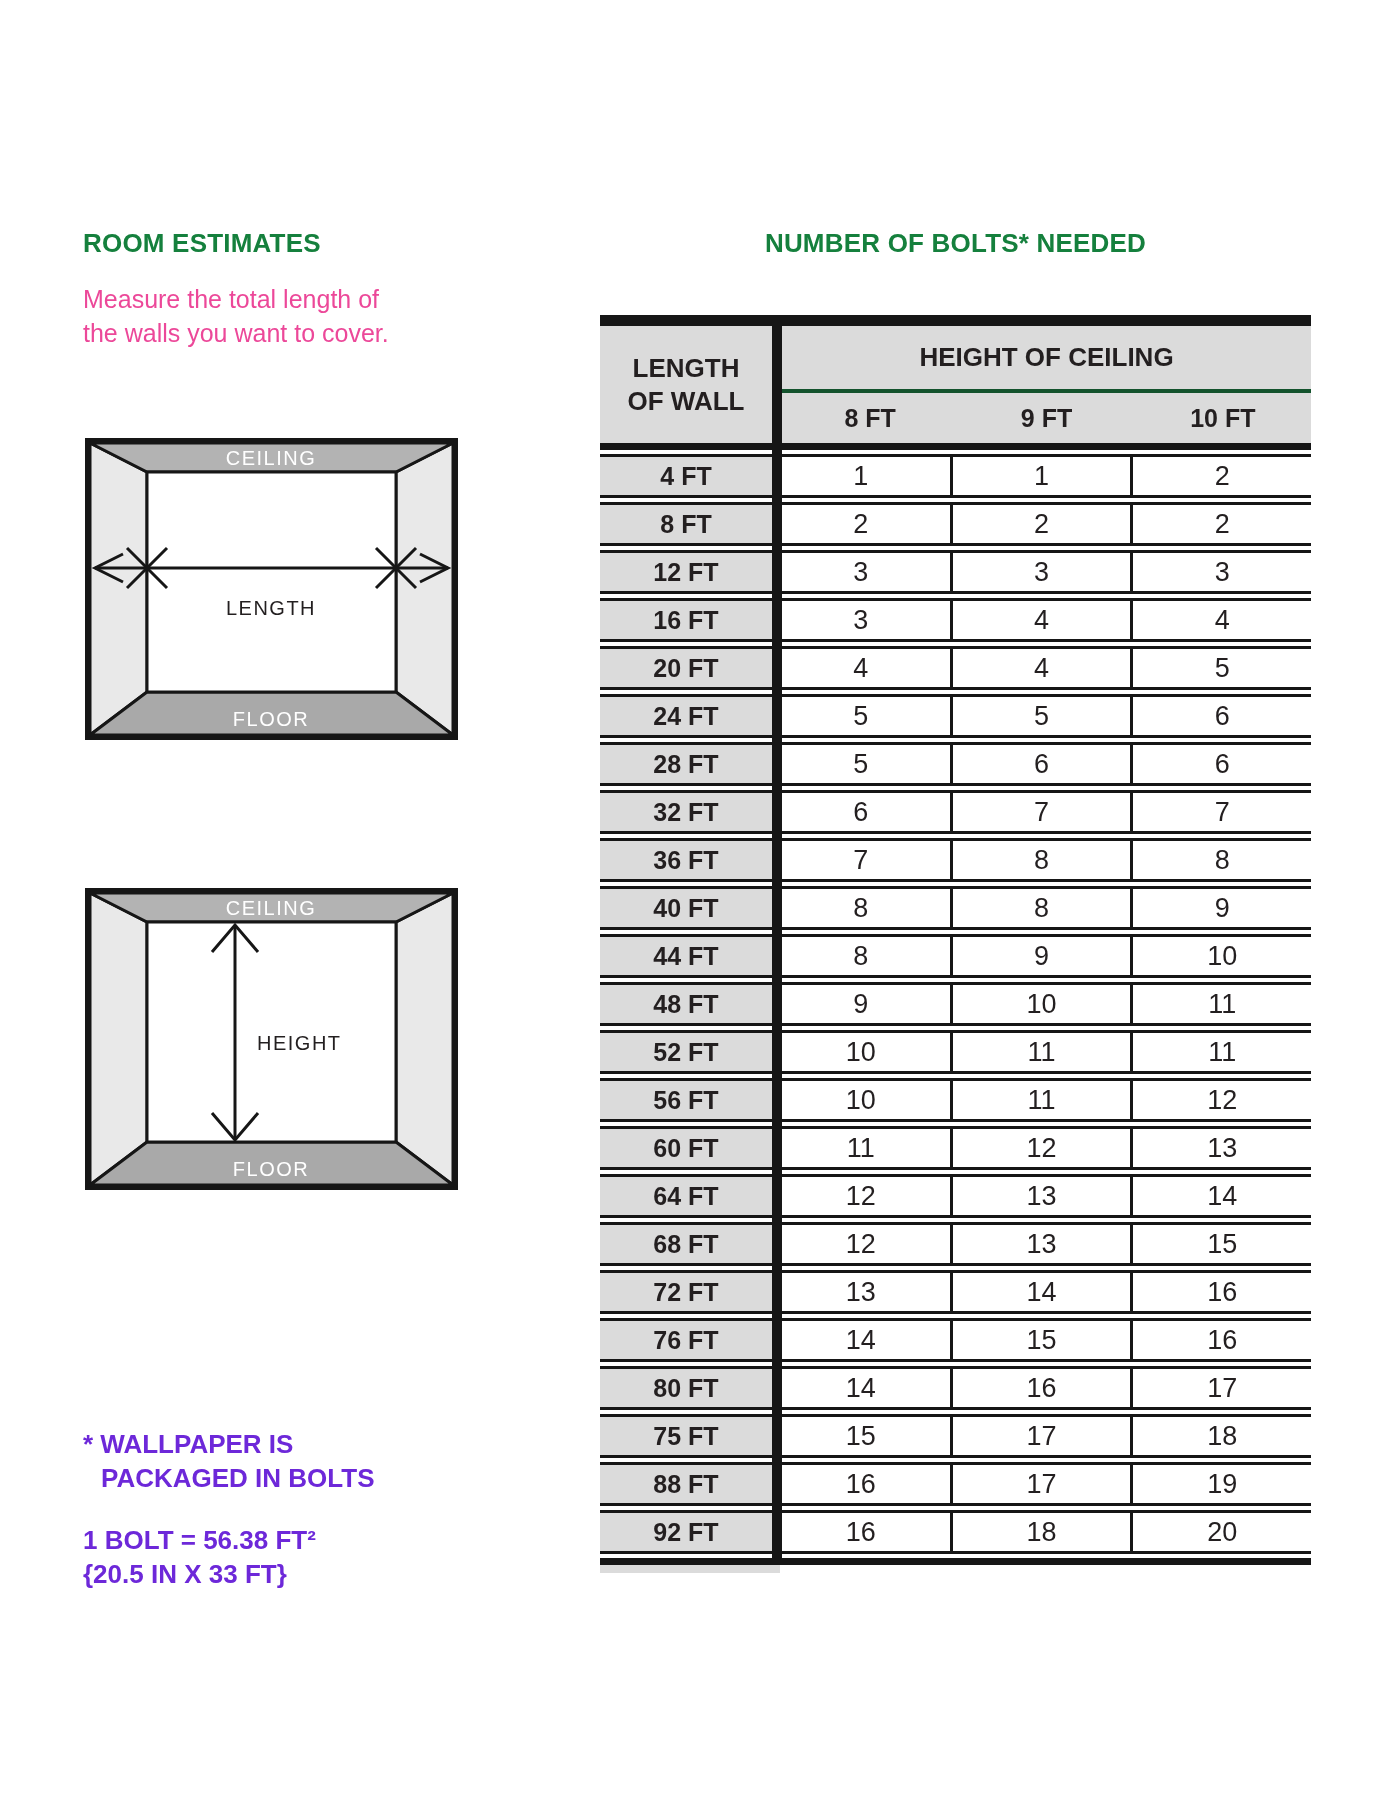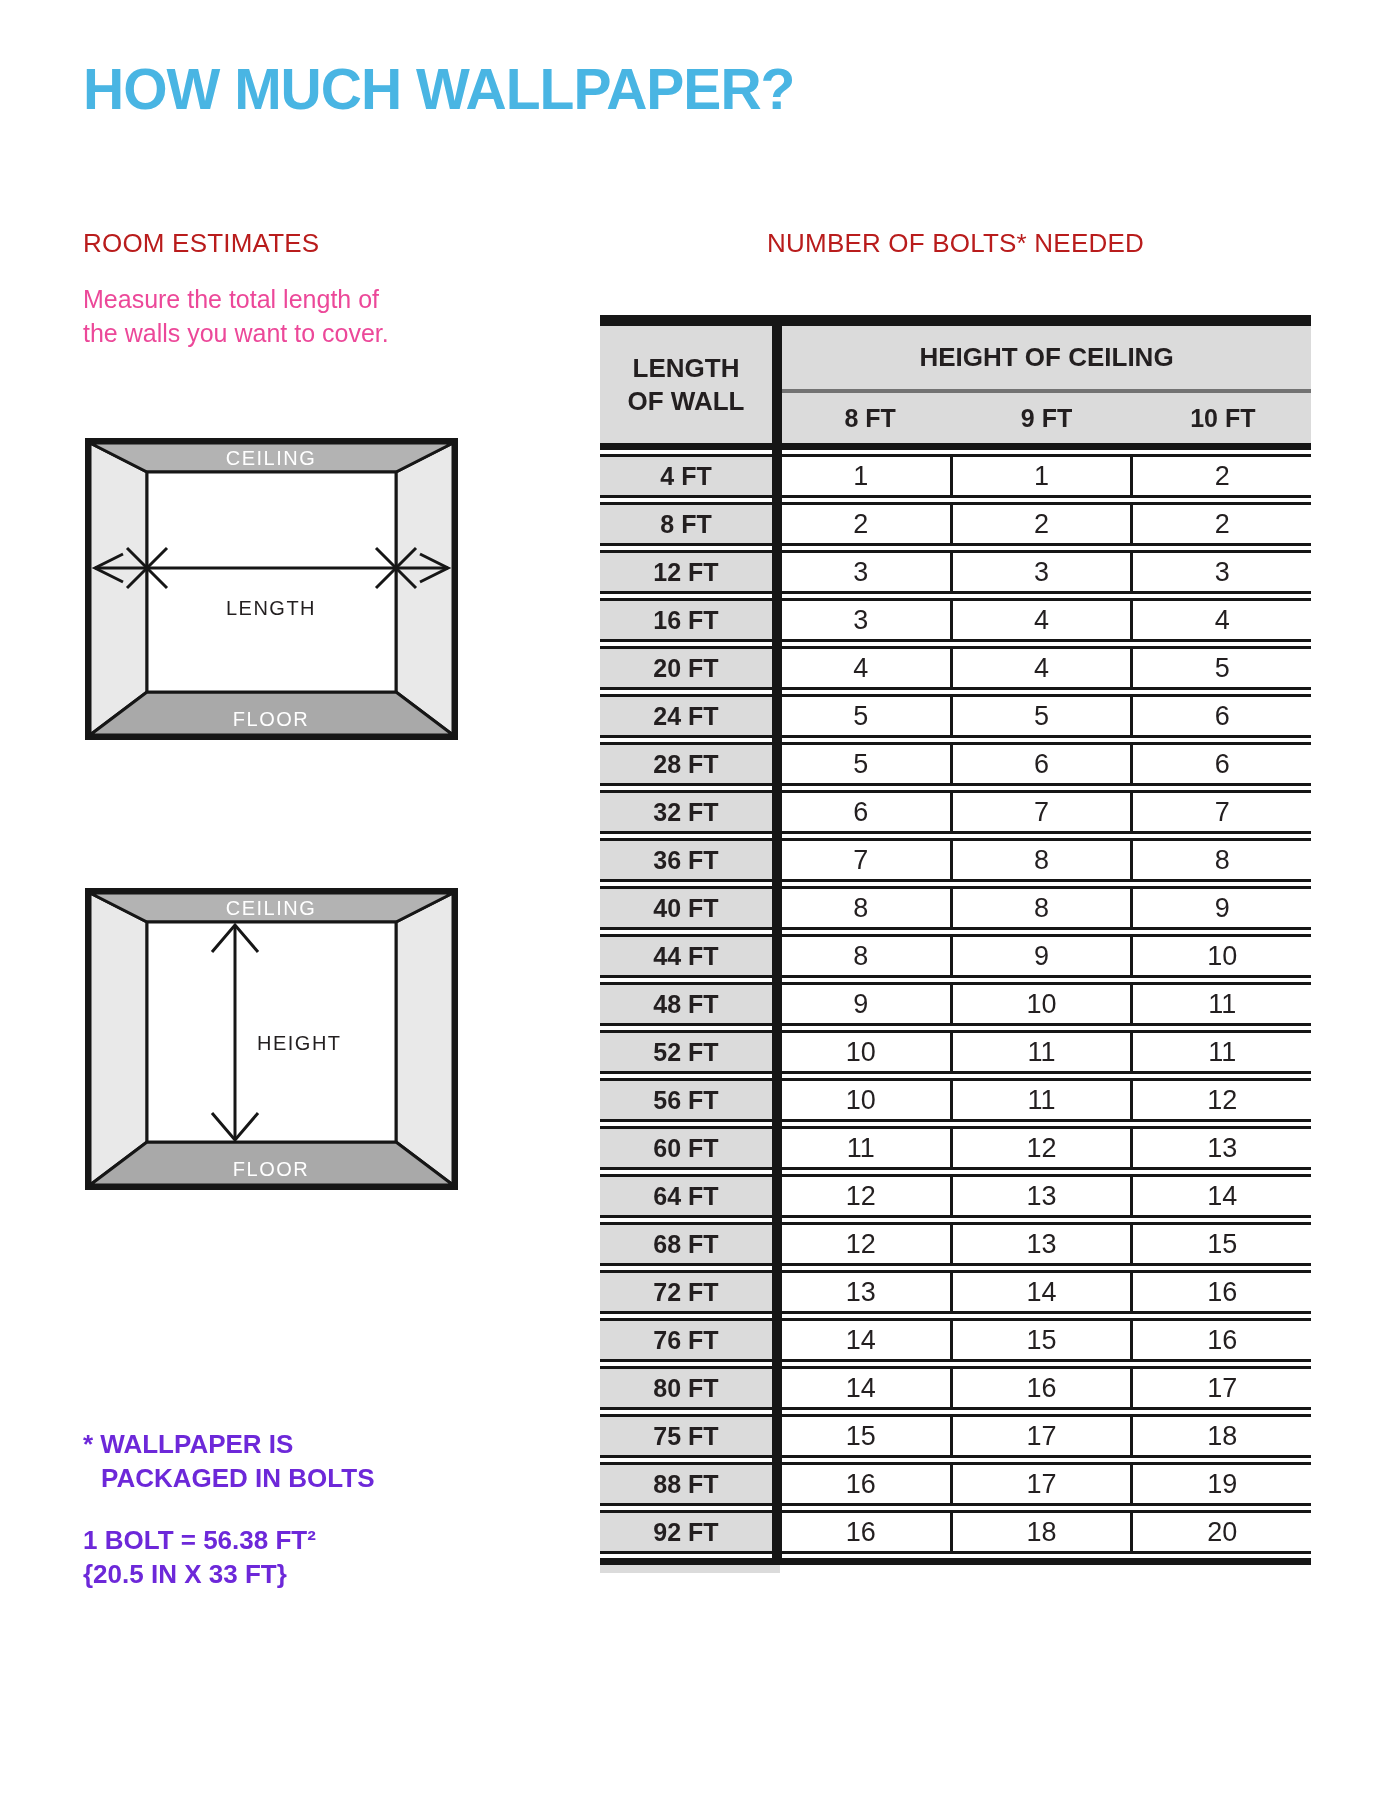--- a/index.html
+++ b/index.html
@@ -4,21 +4,21 @@
 <style>
   html,body{margin:0;padding:0;background:#ffffff;}
   #page{position:relative;width:1391px;height:1800px;background:#ffffff;
         font-family:"Liberation Sans", sans-serif;color:#231f20;overflow:hidden;}
 
   .abs{position:absolute;}
   .multiline{white-space:pre-line;}
 
   
   #page-title{left:83px;top:56px;font-size:57px;font-weight:bold;color:#49b5e3;letter-spacing:-1px;}
-  .section-heading{font-size:26px;font-weight:normal;color:#b91c1c;letter-spacing:.2px;}
+  .section-heading{font-size:26px;font-weight:bold;color:#15803d;letter-spacing:.2px;}
   #room-estimates-heading{left:83px;top:228px;}
   #table-heading{left:600px;top:228px;width:711px;text-align:center;}
 
   
   .para{font-size:25px;line-height:1.34;color:#ec4899;}
   #step1{left:83px;top:283px;}
   #step2{left:83px;top:780px;}
   #step3{left:83px;top:1228px;}
 
   
@@ -35,42 +35,41 @@
 
   
   #bolt-table{left:600px;top:315px;width:711px;}
   #bolt-table::before{content:"";position:absolute;left:172px;top:0;width:10px;
                       height:calc(100% - 8px);background:#161616;z-index:2;}
   .topbar{height:11px;background:#161616;}
   .hdr{display:flex;}
   .hdr-left{width:172px;height:117px;background:#dbdbdb;display:flex;align-items:center;
             justify-content:center;text-align:center;font-size:26px;font-weight:bold;line-height:1.25;}
   .hdr-right{flex:1;margin-left:10px;}
-  .hdr-band1{height:63px;background:#dbdbdb;border-bottom:4px solid #737373;display:flex;
+  .hdr-band1{height:63px;background:#dbdbdb;border-bottom:4px solid #14532d;display:flex;
              align-items:center;justify-content:center;font-size:26px;font-weight:bold;}
   .hdr-band2{height:50px;background:#dbdbdb;display:flex;}
   .hcol{flex:1;display:flex;align-items:center;justify-content:center;font-size:25px;font-weight:bold;}
   .hdrline{height:7px;background:#161616;}
   .trow{display:flex;margin-top:4px;height:44px;box-sizing:border-box;}
   .tlabel{width:172px;background:#dbdbdb;border-top:3px solid #161616;border-bottom:3px solid #161616;
           box-sizing:border-box;display:flex;align-items:center;justify-content:center;
           font-size:25px;font-weight:bold;}
   .tcell{flex:1;background:#ffffff;border-top:3px solid #161616;border-bottom:3px solid #161616;
          box-sizing:border-box;display:flex;align-items:center;justify-content:center;font-size:27px;}
   .tcell:first-of-type{margin-left:10px;}
   .tcell + .tcell{border-left:3px solid #161616;}
   .bottombar{height:7px;background:#161616;margin-top:4px;}
   .understrip{width:180px;height:8px;background:#dbdbdb;}
 </style>
 </head>
 <body>
 
 <div id="page">
 
-  <div class="abs" id="page-title">HOW MUCH WALLPAPER?</div>
 
   <div class="abs section-heading" id="room-estimates-heading">ROOM ESTIMATES</div>
 
   <div class="abs para multiline" id="step1">Measure the total length of
 the walls you want to cover.</div>
 
   <svg class="abs room-svg" id="diagram-length" viewBox="0 0 373 302">
     <rect x="2.5" y="2.5" width="368" height="297" fill="#ffffff" stroke="#161616" stroke-width="5"></rect>
     <polygon points="5,5 62,34 62,254 5,297" fill="#e9e9e9" stroke="#161616" stroke-width="3"></polygon>
     <polygon points="368,5 311,34 311,254 368,297" fill="#e9e9e9" stroke="#161616" stroke-width="3"></polygon>

